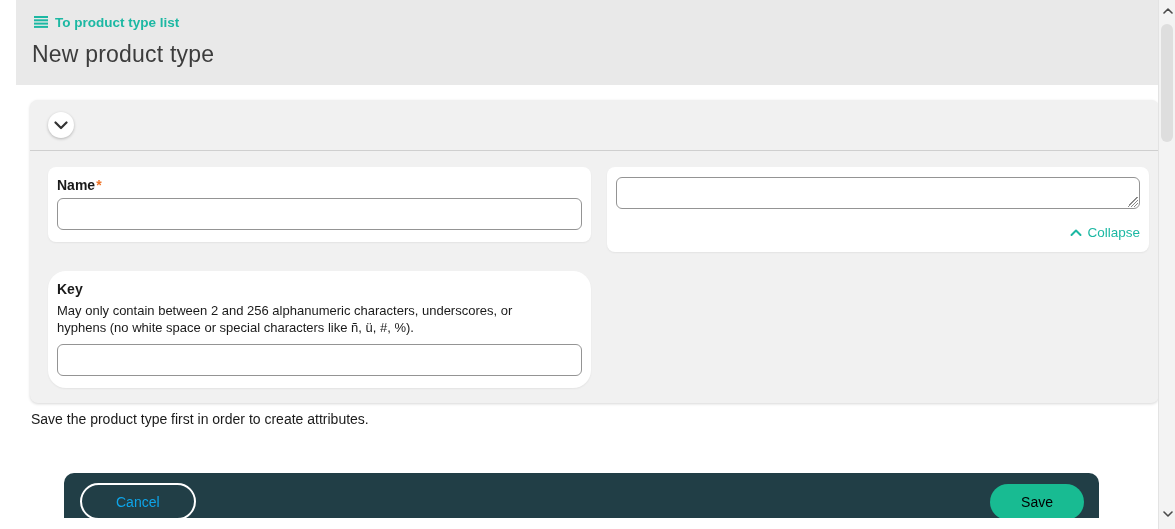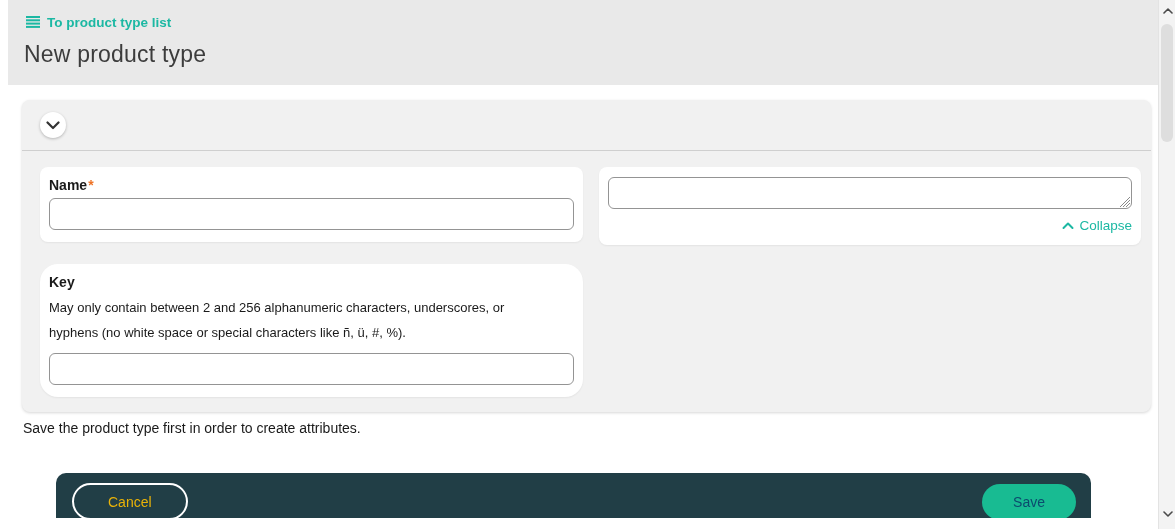--- a/index.html
+++ b/index.html
@@ -8,21 +8,21 @@
     --c-bar:#213e46;
     --c-required:#ee7326;
   }
   *{box-sizing:border-box;margin:0;padding:0;}
   html,body{width:1175px;height:529px;overflow:hidden;}
   body{
     font-family:"Liberation Sans","DejaVu Sans",sans-serif;
     background:#ffffff;color:#1a1a1a;position:relative;
   }
   .viewport{position:relative;width:1175px;height:529px;overflow:hidden;}
-  .content-area{position:absolute;left:8px;top:0;width:1158px;height:518px;overflow:hidden;background:#fff;}
+  .content-area{position:absolute;left:16px;top:0;width:1158px;height:518px;overflow:hidden;background:#fff;}
 
   
   .topbar{background:#e9e9e9;height:85px;padding:14px 16px 0 16px;}
   .back-link{display:inline-flex;align-items:center;gap:7px;color:var(--c-accent);
     font-size:13.5px;font-weight:700;text-decoration:none;cursor:pointer;margin-left:2px;}
   .back-link svg{display:block;}
   .page-title{font-size:23px;font-weight:300;color:#3c3c3c;margin-top:9px;letter-spacing:.2px;}
 
   
   .main{padding:15px 15px 0 14px;}
@@ -34,42 +34,42 @@
   .section-title{font-size:15.5px;font-weight:700;color:#1a1a1a;}
 
   .panel-body{display:grid;grid-template-columns:1fr 1fr;gap:19px 16px;
     padding:16px 10px 15px 18px;align-items:start;}
   .field-card{background:#fff;border-radius:8px;box-shadow:0 1px 2px rgba(0,0,0,.06);
     padding:10px 9px 12px 9px;}
   .field-label{font-size:14px;font-weight:700;color:#1a1a1a;display:block;margin-bottom:5px;}
   .req{color:var(--c-required);font-weight:700;margin-left:1px;}
   .text-input,.text-area{width:100%;height:32px;border:1px solid #949494;border-radius:6px;
     background:#fff;font-family:inherit;font-size:14px;padding:0 8px;outline:none;display:block;}
-  .hint{font-size:13px;color:#1a1a1a;line-height:25px;margin:2px 0 8px 0;max-width:500px;}
+  .hint{font-size:13px;color:#1a1a1a;line-height:17px;margin:2px 0 8px 0;max-width:500px;}
 
   .textarea-wrap{position:relative;}
   .text-area{resize:none;padding-top:6px;}
   .resize-handle{position:absolute;right:2px;bottom:2px;width:11px;height:11px;cursor:nwse-resize;
     background:
       linear-gradient(135deg,transparent 0 50%,#8a8a8a 50% 56%,transparent 56% 64%,#8a8a8a 64% 70%,transparent 70% 78%,#8a8a8a 78% 84%,transparent 84%);
   }
-  .collapse-row{display:flex;justify-content:flex-end;margin-top:9px;}
+  .collapse-row{display:flex;justify-content:flex-end;margin-top:16px;}
   .collapse-link{display:inline-flex;align-items:center;gap:5px;color:var(--c-accent);
     font-size:13.5px;font-weight:400;text-decoration:none;cursor:pointer;}
 
   .note{font-size:14px;color:#1a1a1a;margin:8px 0 0 1px;}
 
   
   .action-bar{position:absolute;left:48px;top:473px;width:1035px;height:62px;
     background:var(--c-bar);border-radius:10px 10px 0 0;display:flex;align-items:flex-start;
     justify-content:space-between;padding:10px 15px 0 16px;}
   .btn{font-family:inherit;font-size:14px;cursor:pointer;height:37px;border-radius:19px;
     display:inline-flex;align-items:center;justify-content:center;}
-  .btn-cancel{background:transparent;color:#eab308;border:2px solid #fff;padding:0 34px;}
-  .btn-save{background:var(--c-save);color:#0c4a6e;border:none;padding:0 31px;height:36px;margin-top:1px;}
+  .btn-cancel{background:transparent;color:#0ea5e9;border:2px solid #fff;padding:0 34px;}
+  .btn-save{background:var(--c-save);color:#000000;border:none;padding:0 31px;height:36px;margin-top:1px;}
 
   
   .scrollbar{position:absolute;right:0;top:0;width:17px;height:529px;background:#f3f3f3;
     border-left:1px solid #e3e3e3;}
   .scroll-arrow{position:absolute;left:0;width:17px;height:17px;display:flex;align-items:center;
     justify-content:center;cursor:pointer;}
   .scroll-arrow.up{top:2px;}
   .scroll-arrow.down{bottom:7px;}
   .scroll-thumb{position:absolute;left:2px;top:24px;width:12px;height:118px;background:#dedede;
     border-radius:6px;cursor:grab;}

